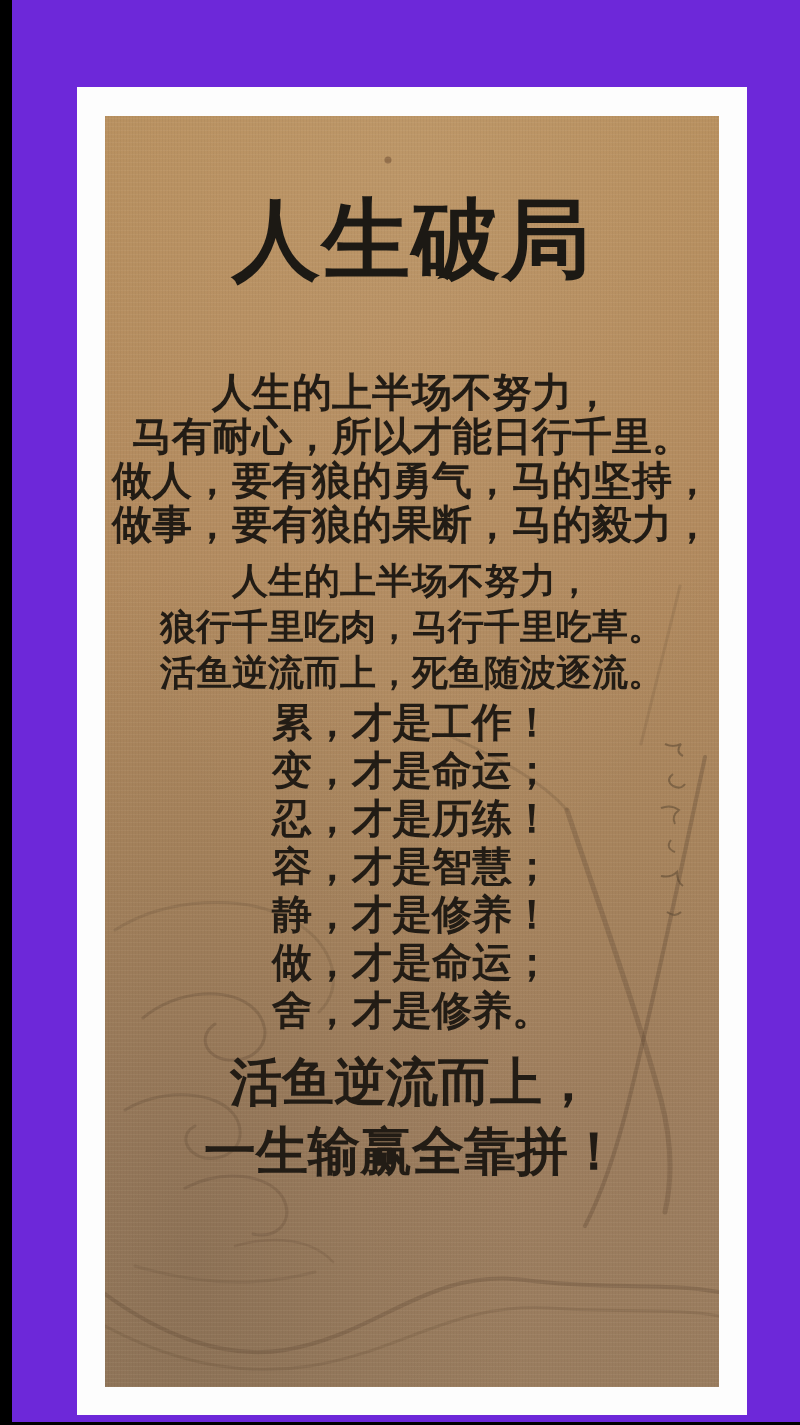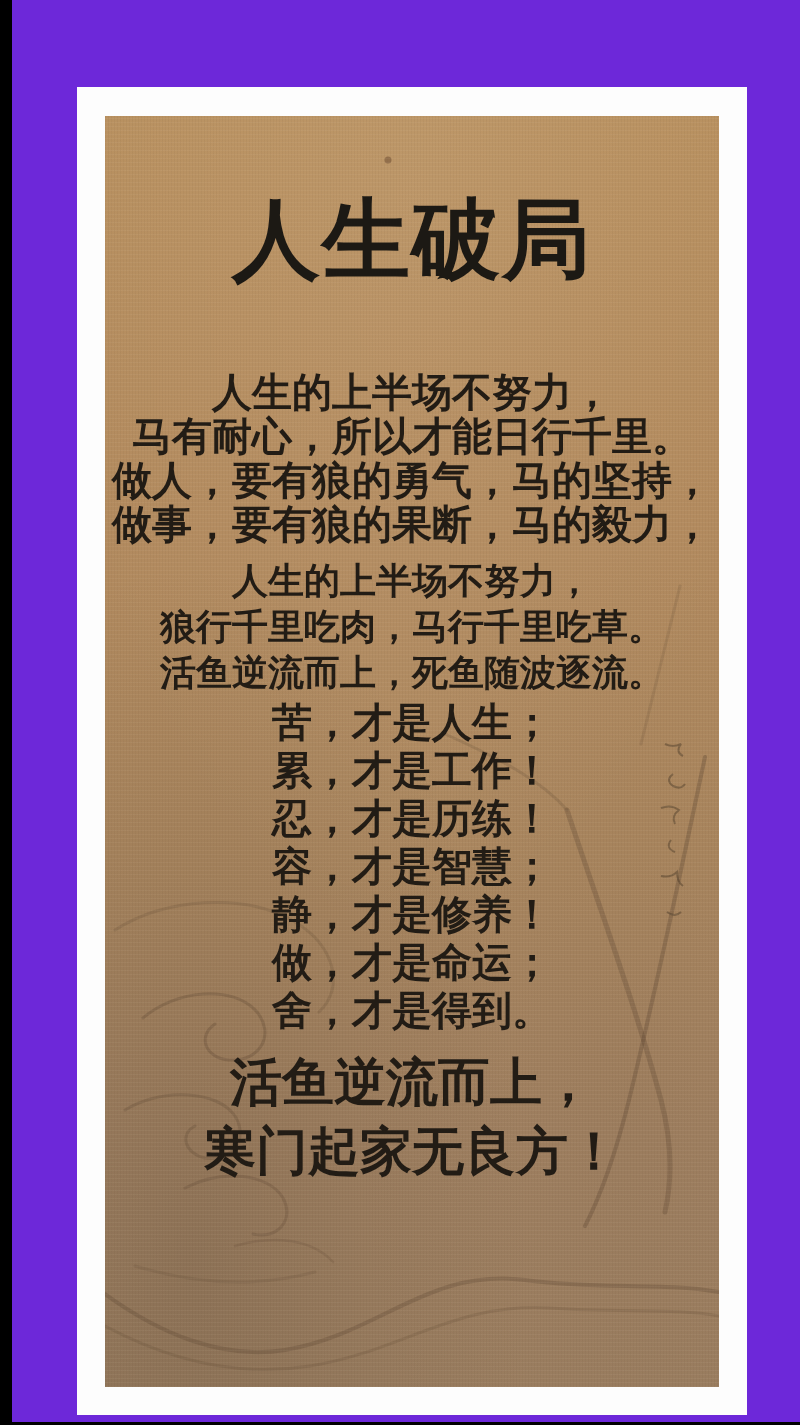--- a/index.html
+++ b/index.html
@@ -153,30 +153,30 @@
           <div class="line">做事，要有狼的果断，马的毅力，</div>
         </div>
 
         <div class="stanza s2">
           <div class="line">人生的上半场不努力，</div>
           <div class="line">狼行千里吃肉，马行千里吃草。</div>
           <div class="line">活鱼逆流而上，死鱼随波逐流。</div>
         </div>
 
         <div class="stanza s3">
-          <div class="line">苦，才是人生；</div>
           <div class="line">累，才是工作！</div>
+          <div class="line">变，才是命运；</div>
           <div class="line">忍，才是历练！</div>
           <div class="line">容，才是智慧；</div>
           <div class="line">静，才是修养！</div>
           <div class="line">做，才是命运；</div>
-          <div class="line">舍，才是得到。</div>
+          <div class="line">舍，才是修养。</div>
         </div>
 
         <div class="stanza s4">
           <div class="line">活鱼逆流而上，</div>
-          <div class="line">寒门起家无良方！</div>
+          <div class="line">一生输赢全靠拼！</div>
         </div>
       </div>
 
     </div>
   </div>
 </div>
 
 </body></html>

